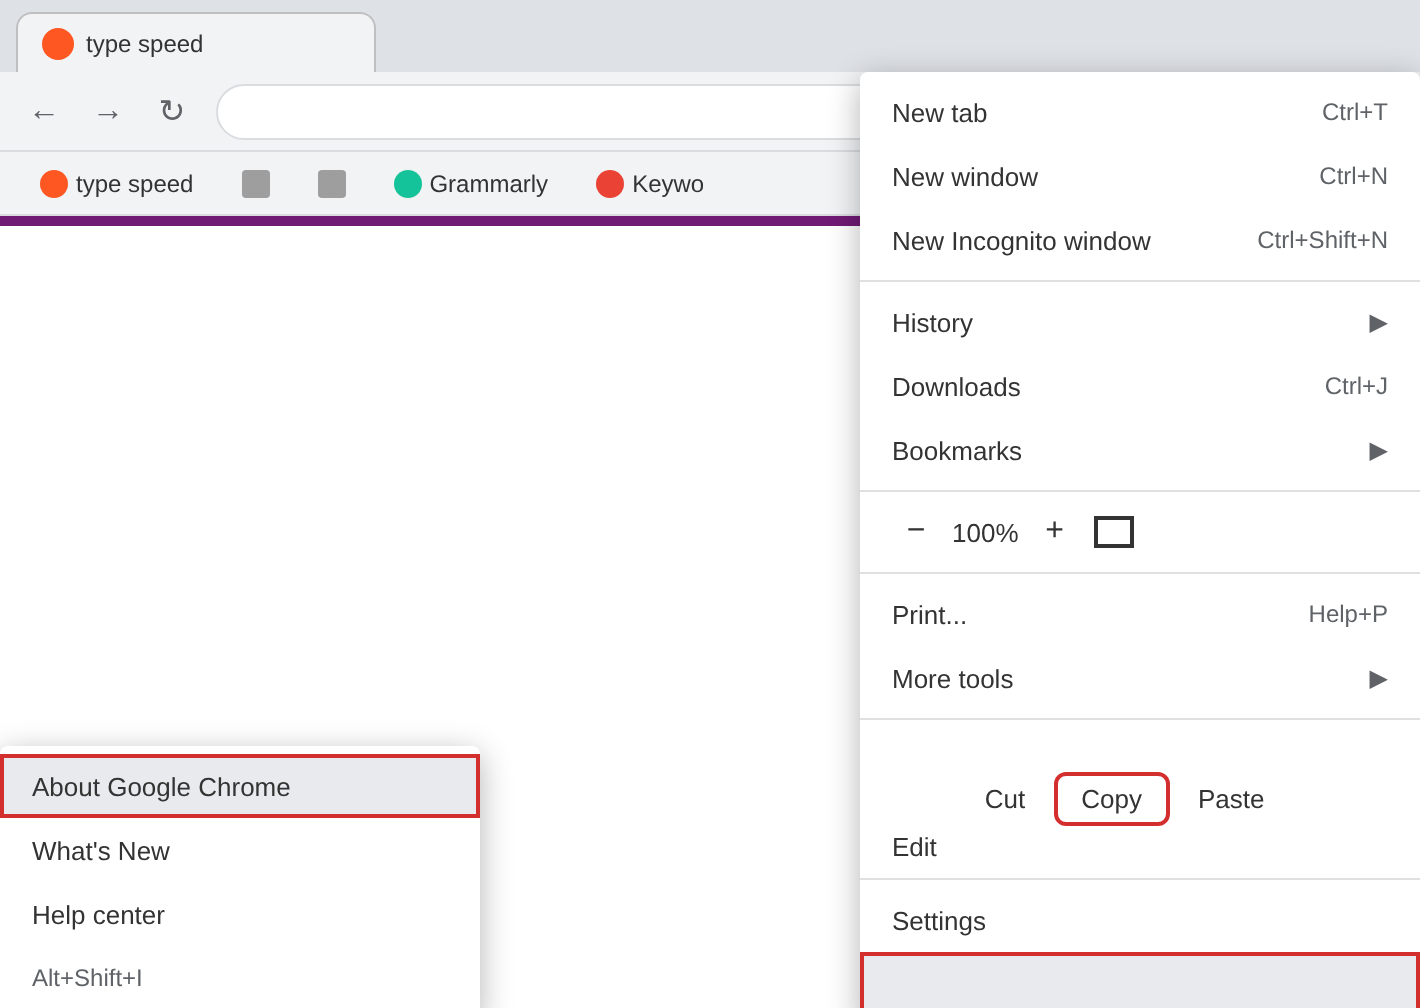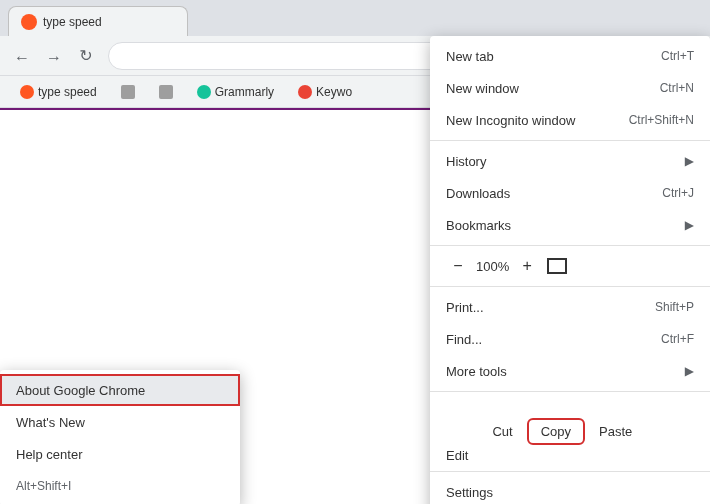--- a/index.html
+++ b/index.html
@@ -10,21 +10,21 @@
       font-size: 13px;
       overflow: hidden;
       background: #f1f3f4;
       position: relative;
     }
 
     
     .browser-chrome {
       width: 100%;
       background: #dee1e6;
-      border-bottom: 2px solid #701a75;
+      border-bottom: 5px solid #701a75;
     }
 
     
     .tab-bar {
       height: 36px;
       display: flex;
       align-items: flex-end;
       padding: 0 8px;
       background: #dee1e6;
     }
@@ -498,25 +498,21 @@
       <button class="zoom-btn">−</button>
       <span class="zoom-value">100%</span>
       <button class="zoom-btn">+</button>
     </div>
     <div class="zoom-fullscreen"></div>
   </div>
 
   <div class="menu-separator"></div>
   <div class="menu-item">
     <span>Print...</span>
-    <span class="shortcut">Shift+P</span>
-  </div>
-  <div class="menu-item">
-    <span>Find...</span>
-    <span class="shortcut">Ctrl+F</span>
+    <span class="shortcut">Help+P</span>
   </div>
   <div class="menu-item">
     <span>More tools</span>
     <span class="arrow">▶</span>
   </div>
   <div class="menu-separator"></div>
 
   <div class="edit-row">
     <span class="edit-label">Edit</span>
     <button class="edit-btn">Cut</button>

